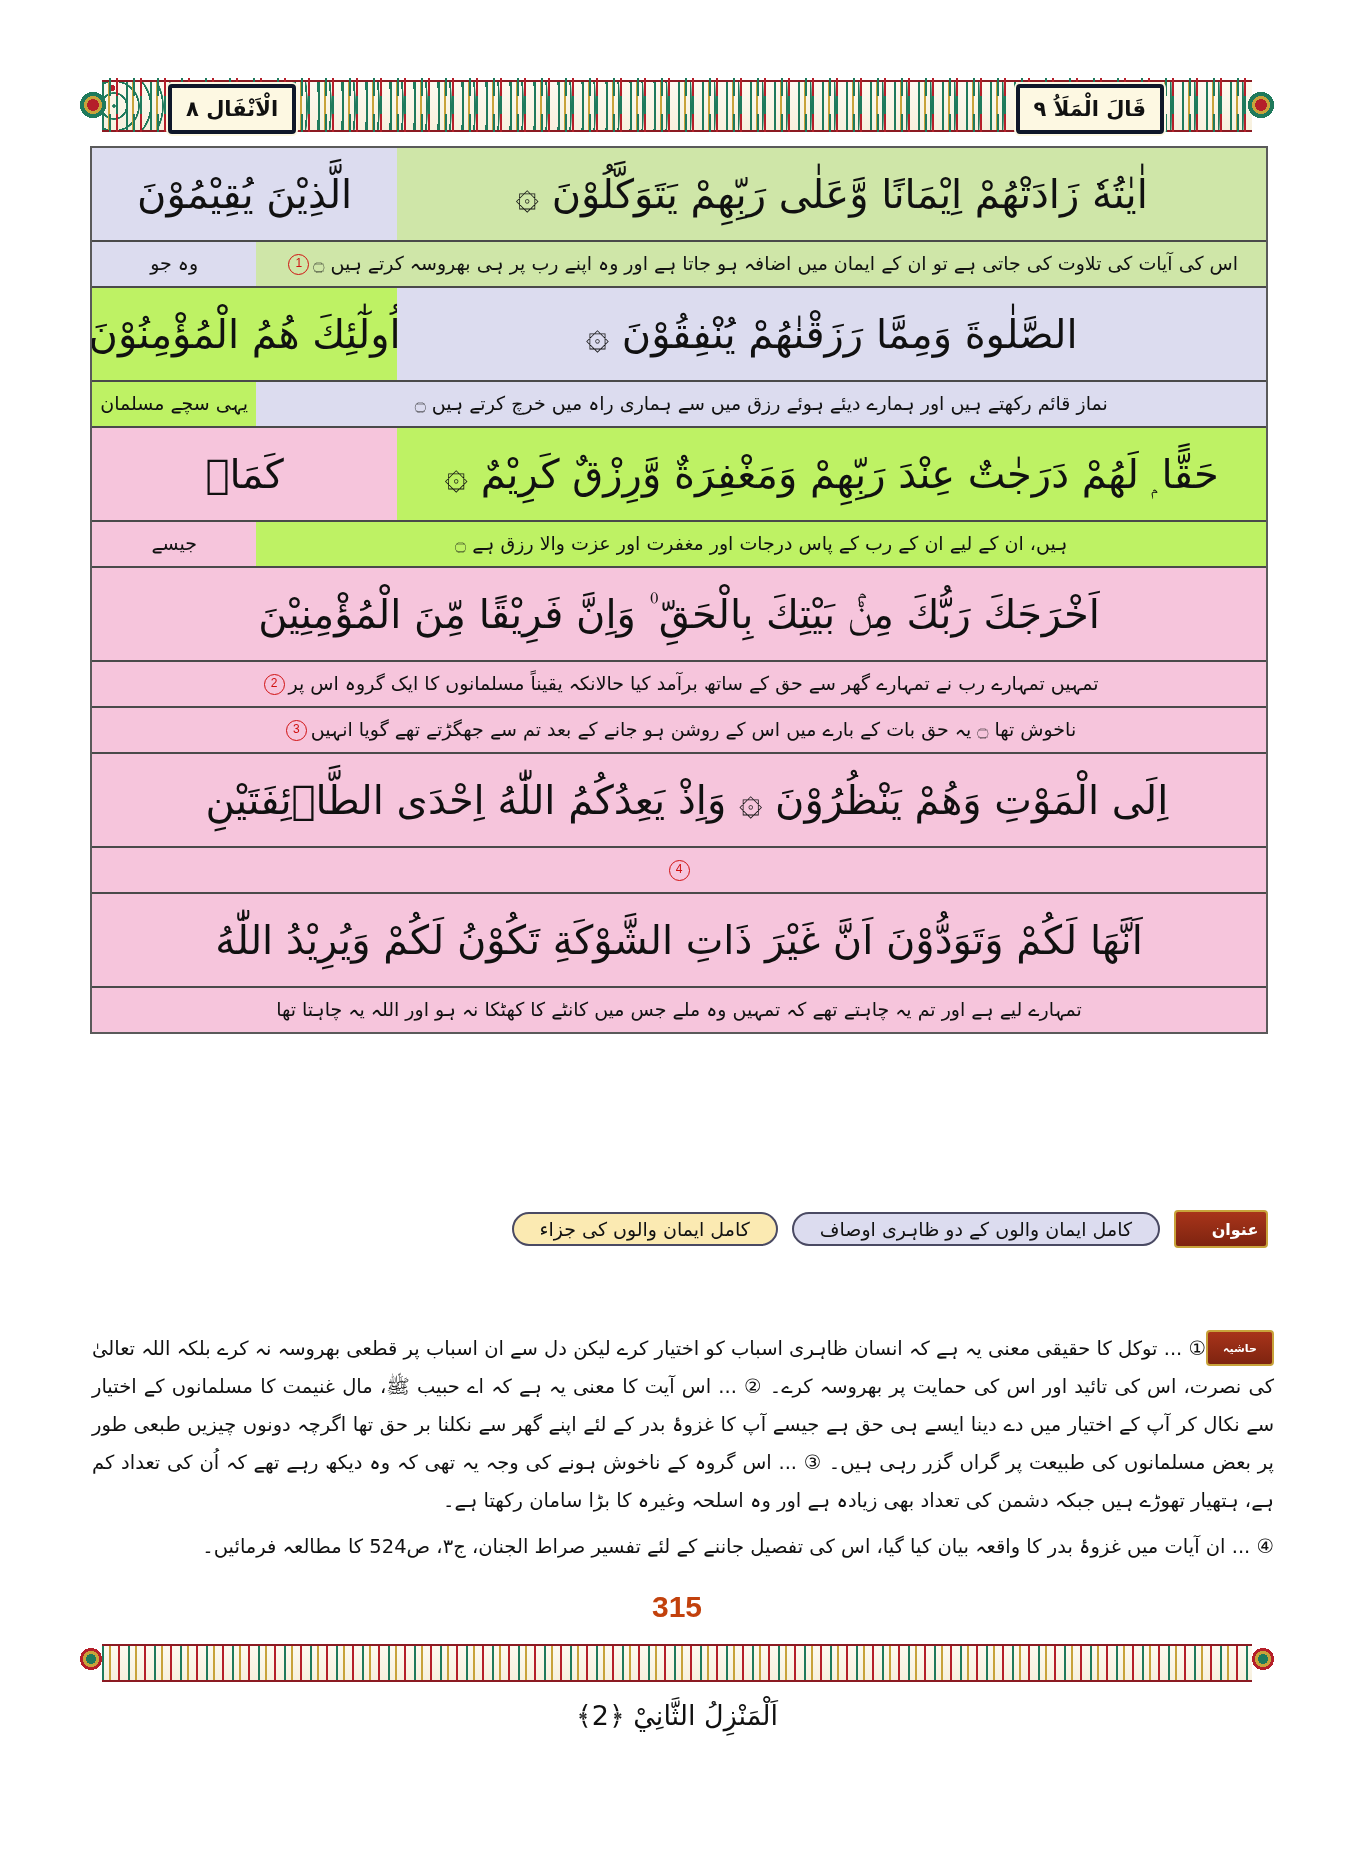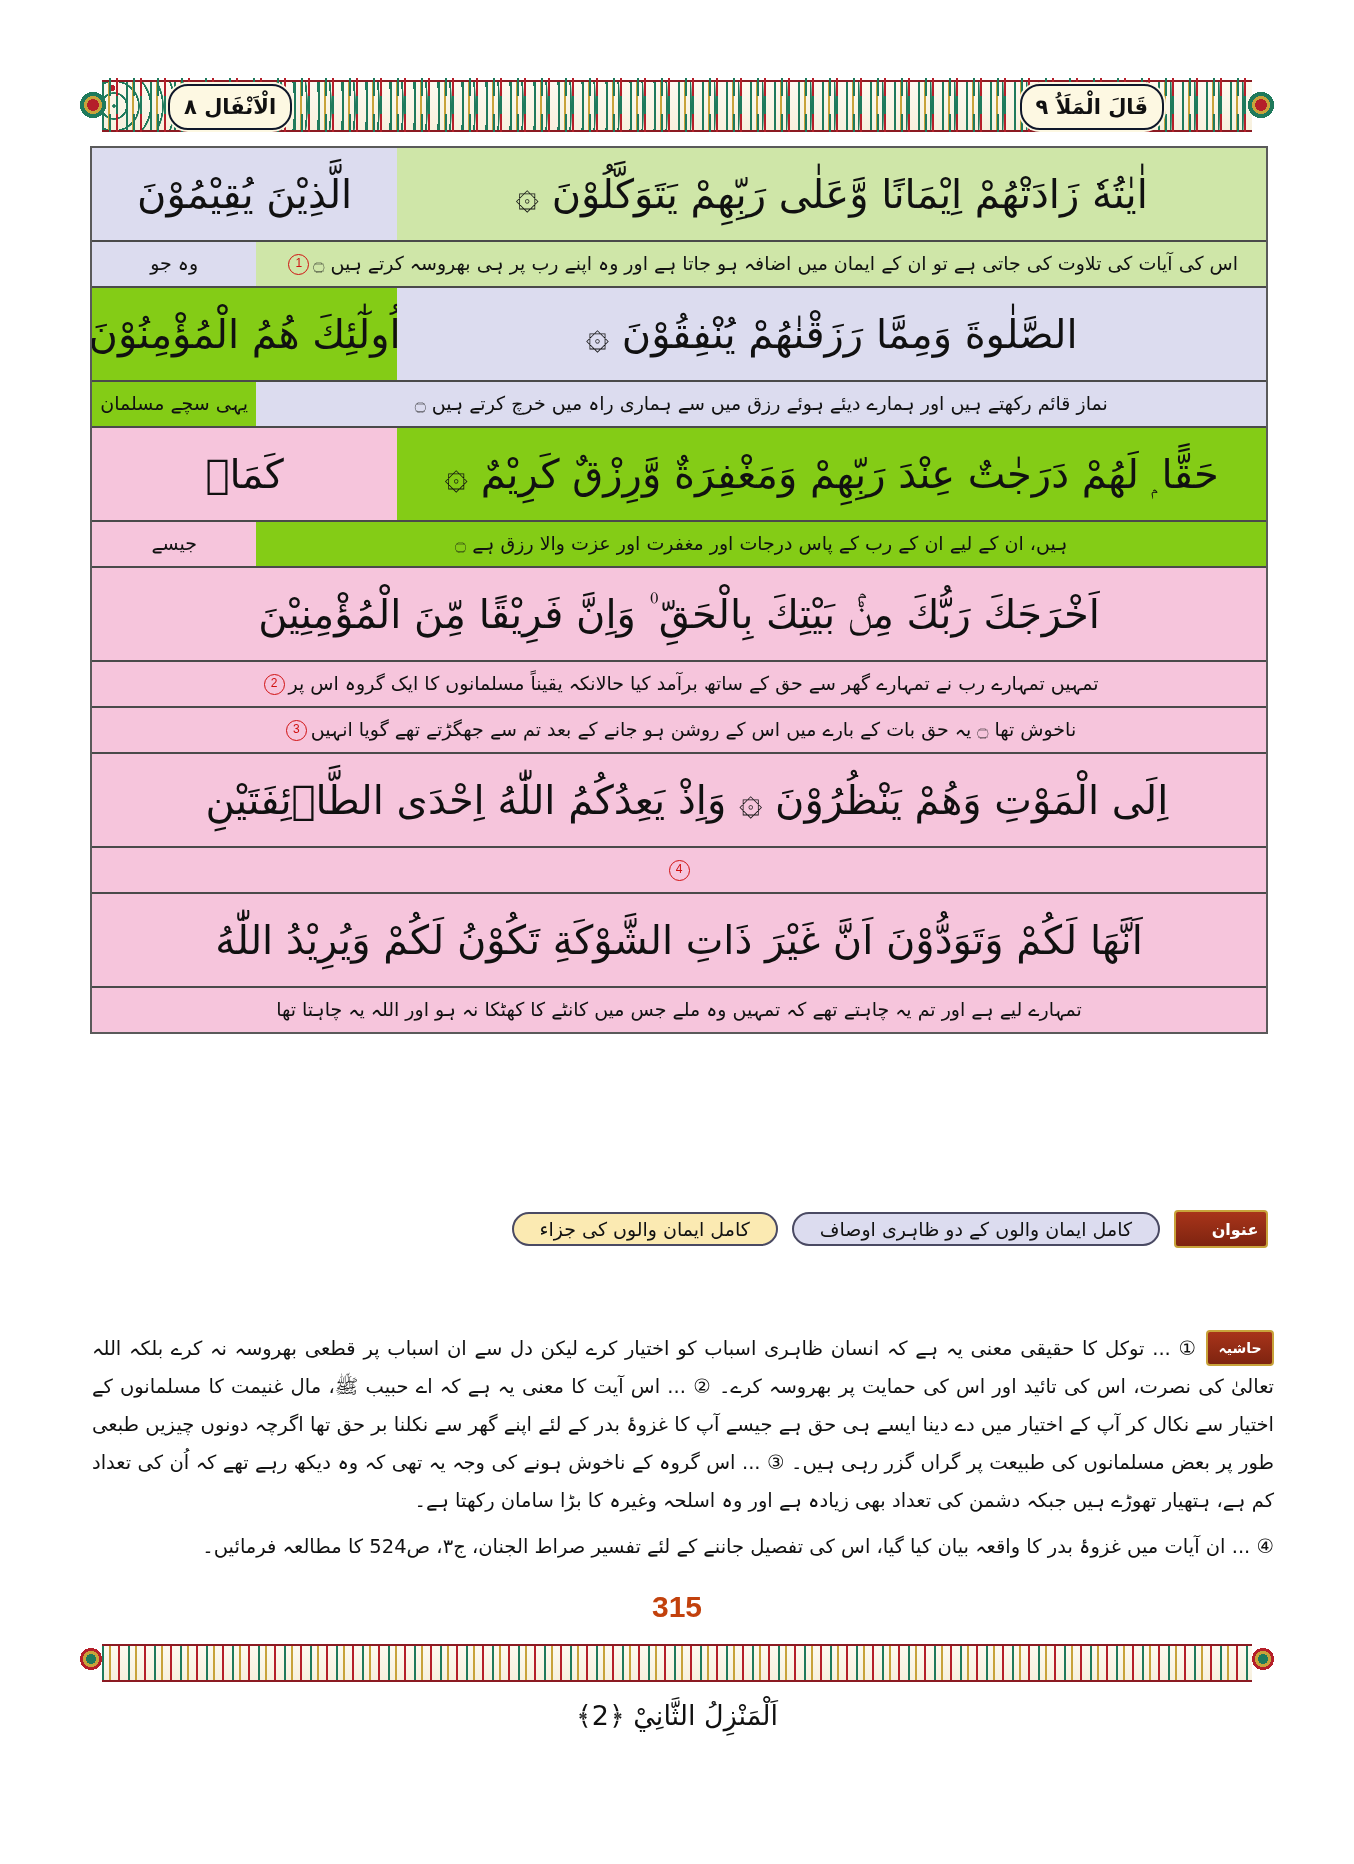--- a/index.html
+++ b/index.html
@@ -34,21 +34,21 @@
   }
   .orn-teeth.bot{top:38px;transform:scaleY(-1);}
   .orn-cap{
     position:absolute;top:14px;width:30px;height:30px;border-radius:50%;
     background:radial-gradient(circle,#b51f2a 0 6px,#c8a33a 6px 9px,#1f7a5c 9px 13px,transparent 13px);
   }
   .orn-cap.l{left:0;}
   .orn-cap.r{right:0;}
   .cartouche{
     position:absolute;top:8px;height:42px;
-    background:#fdf8e2;border:2px solid #0f172a;border-radius:20px;
+    background:#fdf8e2;border:4px solid #0f172a;border-radius:4px;
     display:flex;align-items:center;justify-content:center;
     padding:0 14px;box-shadow:0 0 0 2px #fdf8e2;
   }
   .cartouche span{
     font-family:"DejaVu Sans","Liberation Sans",sans-serif;
     font-size:21px;color:#111;white-space:nowrap;font-weight:600;
   }
   .cartouche.surah{left:90px;}
   .cartouche.juz{right:112px;}
 
@@ -73,21 +73,21 @@
     letter-spacing:-1px;
   }
   .cell.ur{
     justify-content:center;
     font-size:19px;line-height:1.25;color:#111;
     padding:4px 8px;min-height:44px;
     font-family:"DejaVu Sans","Liberation Sans",sans-serif;
   }
   .c-green {background:#cfe6a8;}
   .c-lav   {background:#dcdcef;}
-  .c-yellow{background:#84cc16;}
+  .c-yellow{background:#bef264;}
   .c-pink  {background:#f6c5dc;}
 
   .ftn-mark{
     display:inline-block;min-width:19px;height:19px;line-height:17px;
     border:1.5px solid #d01010;border-radius:50%;color:#d01010;
     font-size:12px;text-align:center;margin:0 4px;vertical-align:2px;
     font-family:"Liberation Sans",sans-serif;
   }
 
   
@@ -109,25 +109,25 @@
   }
   .pill.lav{background:#dcdcef;}
   .pill.yel{background:#fbeab2;}
   .pill.pnk{background:#f6c5dc;}
 
   
   .hashiya{
     position:absolute;left:92px;top:1330px;width:1182px;
   }
   .hashiya-head{
-    float:right;width:64px;height:32px;margin-left:10px;
+    float:right;width:64px;height:32px;margin-left:0;
     background:linear-gradient(#a8341a,#7e2410);
     border:2px solid #c8a33a;border-radius:4px;
     display:flex;align-items:center;justify-content:center;
-    color:#fff;font-size:14px;font-weight:700;
+    color:#fff;font-size:11px;font-weight:700;
   }
   .hashiya p{
     margin:0 0 8px 0;font-size:19.5px;line-height:1.95;color:#111;
     text-align:justify;text-align-last:right;
   }
 
   
   .footer-band{position:absolute;left:78px;top:1640px;width:1198px;height:44px;}
   .foot-strip{
     position:absolute;left:24px;right:24px;top:4px;height:34px;

